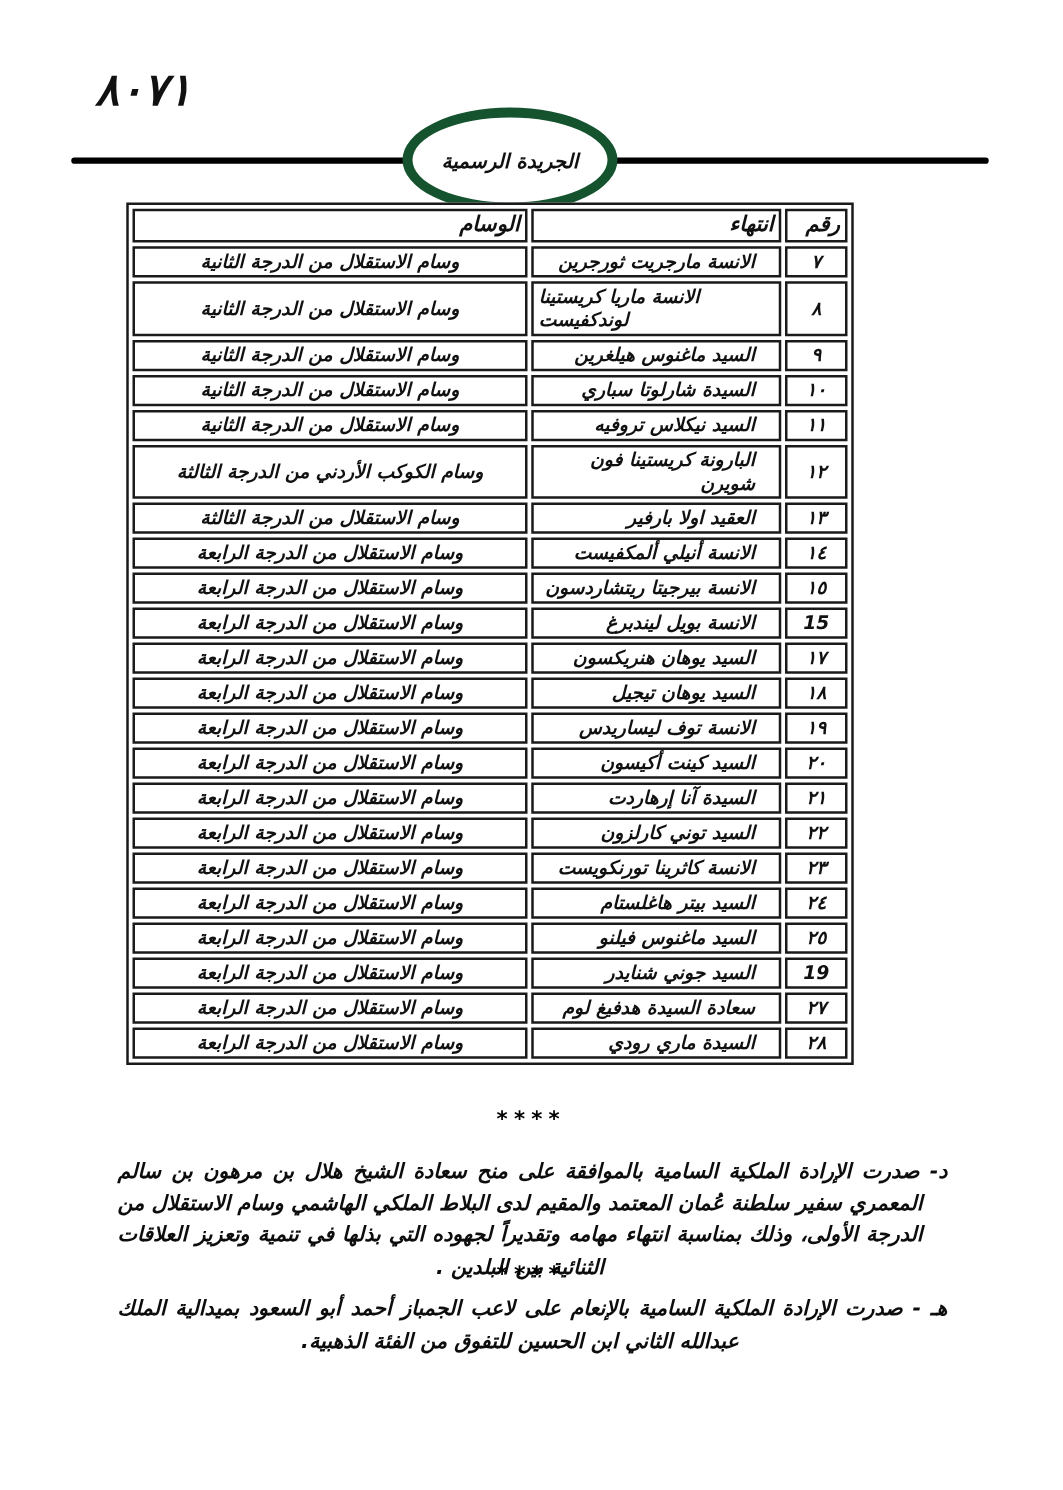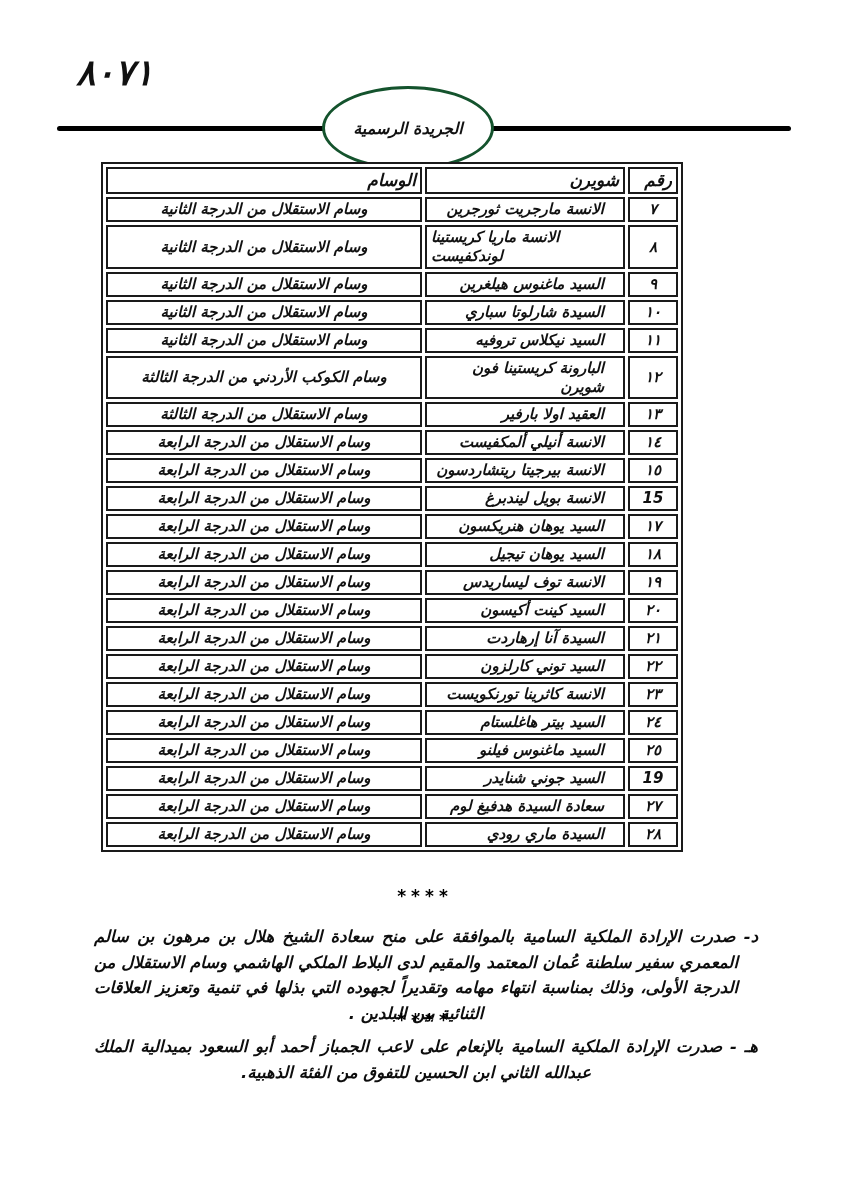--- a/index.html
+++ b/index.html
@@ -21,21 +21,21 @@
   }
 
   
   .header-band { position: absolute; top: 84px; left: 0; width: 850px; height: 92px; }
   .rule-line {
     position: absolute; top: 42px; left: 57px; width: 734px; height: 5px;
     background: #000; border-radius: 3px;
   }
   .oval {
     position: absolute; top: 2px; left: 322px; width: 172px; height: 84px;
-    background: #fff; border: 3px solid #14532d; border-radius: 50%;
+    background: #fff; border: 8px solid #14532d; border-radius: 50%;
     display: flex; align-items: center; justify-content: center;
     font-size: 16px; font-weight: bold; direction: rtl;
   }
 
   
   table.decorations-table {
     position: absolute; top: 162px; left: 101px;
     border-collapse: separate; border-spacing: 3px;
     border: 2px solid #1a1a1a;
     background: #fff;
@@ -97,21 +97,21 @@
 
   <table class="decorations-table" dir="rtl">
     <colgroup>
       <col class="col-number">
       <col class="col-name">
       <col class="col-medal">
     </colgroup>
     <thead>
       <tr>
         <th>رقم</th>
-        <th>شويرن</th>
+        <th>انتهاء</th>
         <th>الوسام</th>
       </tr>
     </thead>
     <tbody>
         <tr>
           <td class="number-cell">٧</td>
           <td class="name-cell">الانسة مارجريت ثورجرين</td>
           <td class="medal-cell">وسام الاستقلال من الدرجة الثانية</td>
         </tr>
         <tr>

